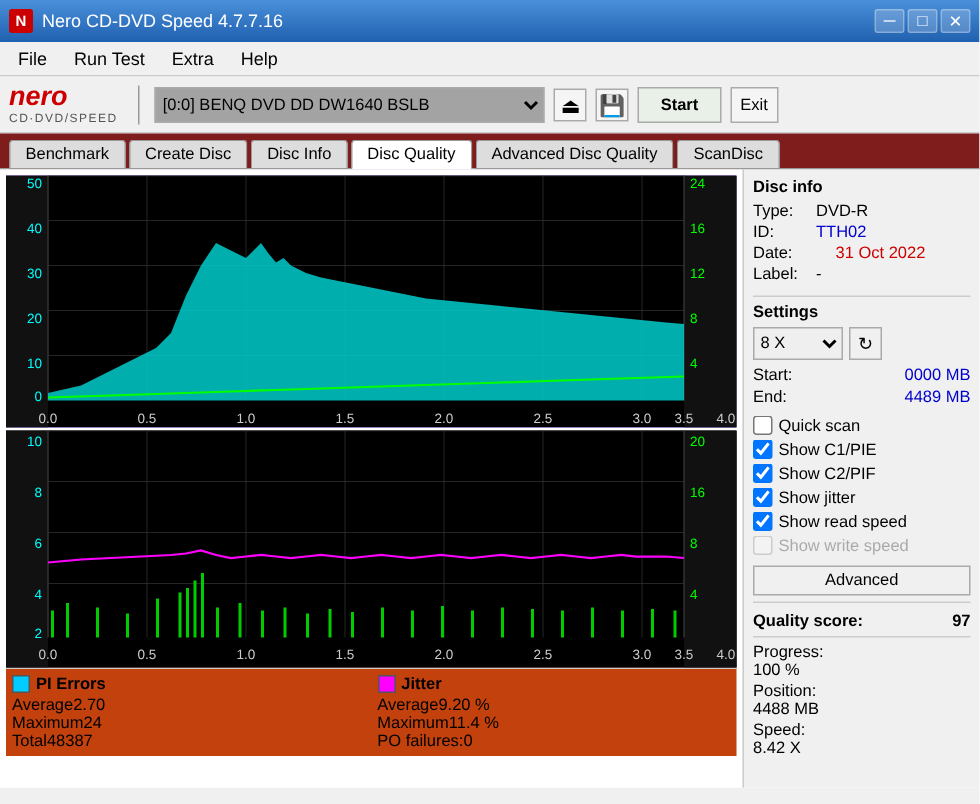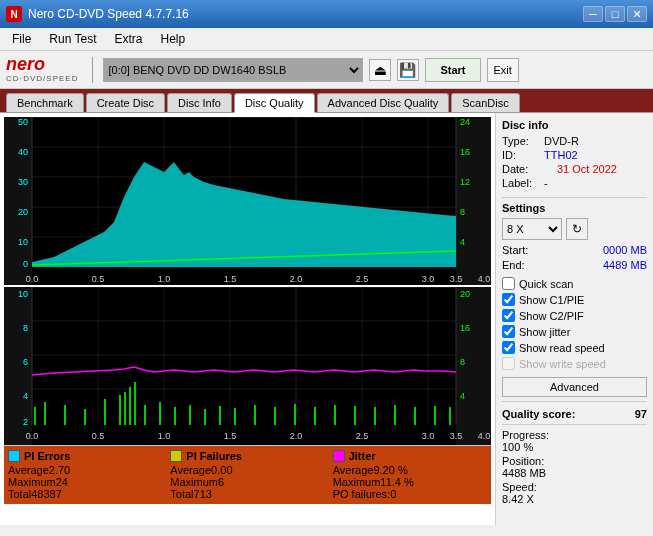--- a/index.html
+++ b/index.html
@@ -259,29 +259,20 @@
       <div class="stat-group" style="min-width:130px;">
         <div class="stat-header">
           <span style="display:inline-block;width:12px;height:12px;background:#00ccff;border:1px solid #555;"></span>
           <span>PI Errors</span>
         </div>
         <div><span class="stat-label">Average</span><span>2.70</span></div>
         <div><span class="stat-label">Maximum</span><span>24</span></div>
         <div><span class="stat-label">Total</span><span>48387</span></div>
       </div>
 
-      <div class="stat-group" style="min-width:130px;">
-        <div class="stat-header">
-          <span style="display:inline-block;width:12px;height:12px;background:#cccc00;border:1px solid #555;"></span>
-          <span>PI Failures</span>
-        </div>
-        <div><span class="stat-label">Average</span><span>0.00</span></div>
-        <div><span class="stat-label">Maximum</span><span>6</span></div>
-        <div><span class="stat-label">Total</span><span>713</span></div>
-      </div>
 
       <div class="stat-group" style="min-width:130px;">
         <div class="stat-header">
           <span style="display:inline-block;width:12px;height:12px;background:#ff00ff;border:1px solid #555;"></span>
           <span>Jitter</span>
         </div>
         <div><span class="stat-label">Average</span><span>9.20 %</span></div>
         <div><span class="stat-label">Maximum</span><span>11.4 %</span></div>
         <div><span class="stat-label">PO failures:</span><span>0</span></div>
       </div>

